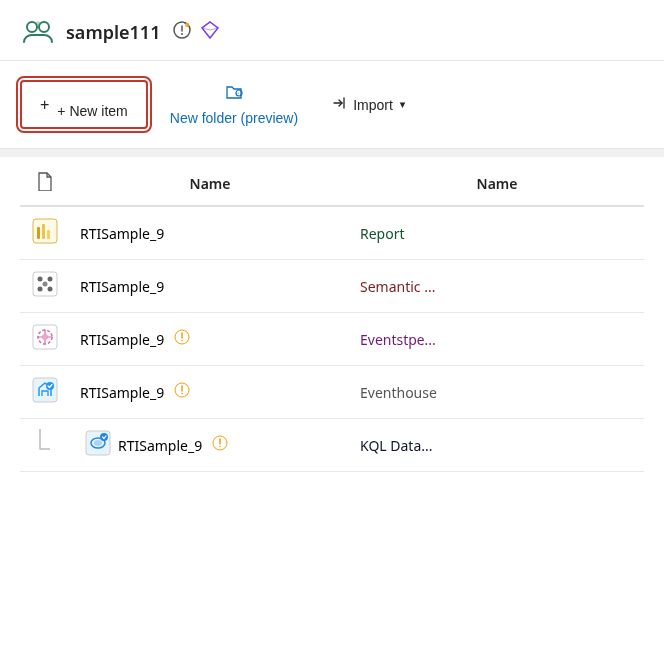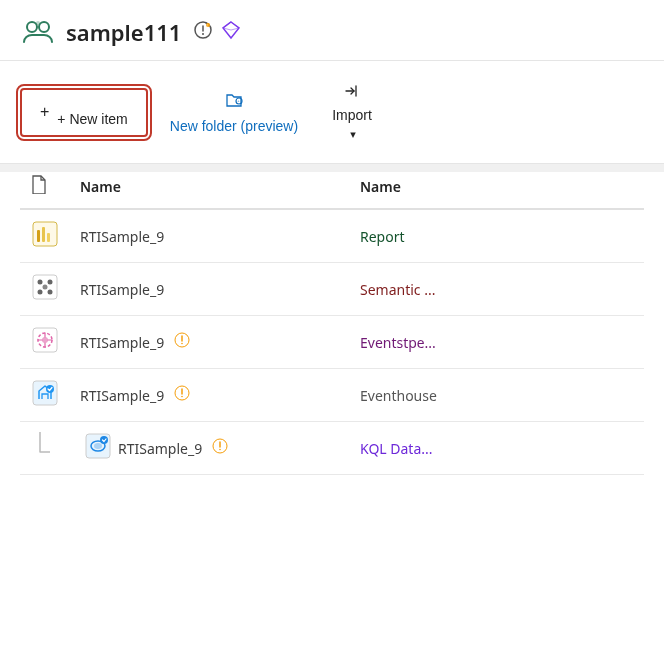--- a/index.html
+++ b/index.html
@@ -17,21 +17,21 @@
       align-items: center;
       padding: 14px 20px 10px 20px;
       gap: 10px;
       border-bottom: 1px solid #e5e5e5;
     }
     .header-logo {
       width: 36px;
       height: 36px;
     }
     .header-title {
-      font-size: 22px;
+      font-size: 18px;
       font-weight: 600;
       color: #242424;
     }
     .header-icons {
       display: flex;
       gap: 8px;
       align-items: center;
       margin-left: 2px;
     }
 
@@ -79,61 +79,60 @@
       align-items: center;
       gap: 5px;
       padding: 8px 12px;
       border: none;
       background: transparent;
       color: #242424;
       font-size: 14px;
       font-weight: 500;
       cursor: pointer;
       border-radius: 4px;
-      flex-direction: column;
     }
 
     
     .separator {
       height: 8px;
       background: #f0f0f0;
     }
 
     
     .table-container {
       padding: 0 20px;
     }
     table {
       width: 100%;
       border-collapse: collapse;
     }
     thead tr {
       border-bottom: 2px solid #e0e0e0;
     }
     thead th {
-      padding: 2px 10px 10px 10px;
-      text-align: left;
+      padding: 14px 10px 10px 10px;
+      text-align: center;
       font-size: 14px;
       font-weight: 600;
       color: #242424;
     }
     thead th:first-child {
       width: 50px;
     }
     thead th.col-name { width: 280px; }
     thead th.col-type { }
 
     tbody tr {
       border-bottom: 1px solid #e8e8e8;
     }
 
     tbody td {
       padding: 10px 10px;
       font-size: 14px;
-      color: #404040;
+      color: #000000;
       vertical-align: middle;
     }
     tbody td.col-icon {
       width: 50px;
       text-align: center;
     }
 
     
     .sub-item-cell {
       display: flex;
@@ -342,17 +341,17 @@
         <path d="M18.5 8l1.5 1.5L22 7" stroke="white" stroke-width="1.2" stroke-linecap="round" stroke-linejoin="round"></path>
       </svg></span>
           <span>RTISample_9</span>
           <span><svg width="16" height="16" viewBox="0 0 16 16" fill="none" style="margin-left:4px;">
     <circle cx="8" cy="8" r="7" fill="#fff" stroke="#f59e0b" stroke-width="1"></circle>
     <path d="M8 4v5" stroke="#f59e0b" stroke-width="1.5" stroke-linecap="round"></path>
     <circle cx="8" cy="11.5" r="0.8" fill="#f59e0b"></circle>
   </svg></span>
         </div>
       </td>
-      <td style="color:#6d28d9;">KQL Data...</td>
+      <td style="color:#0f172a;">KQL Data...</td>
     </tr>
       </tbody>
   </table>
 </div>
 
 </body></html>

